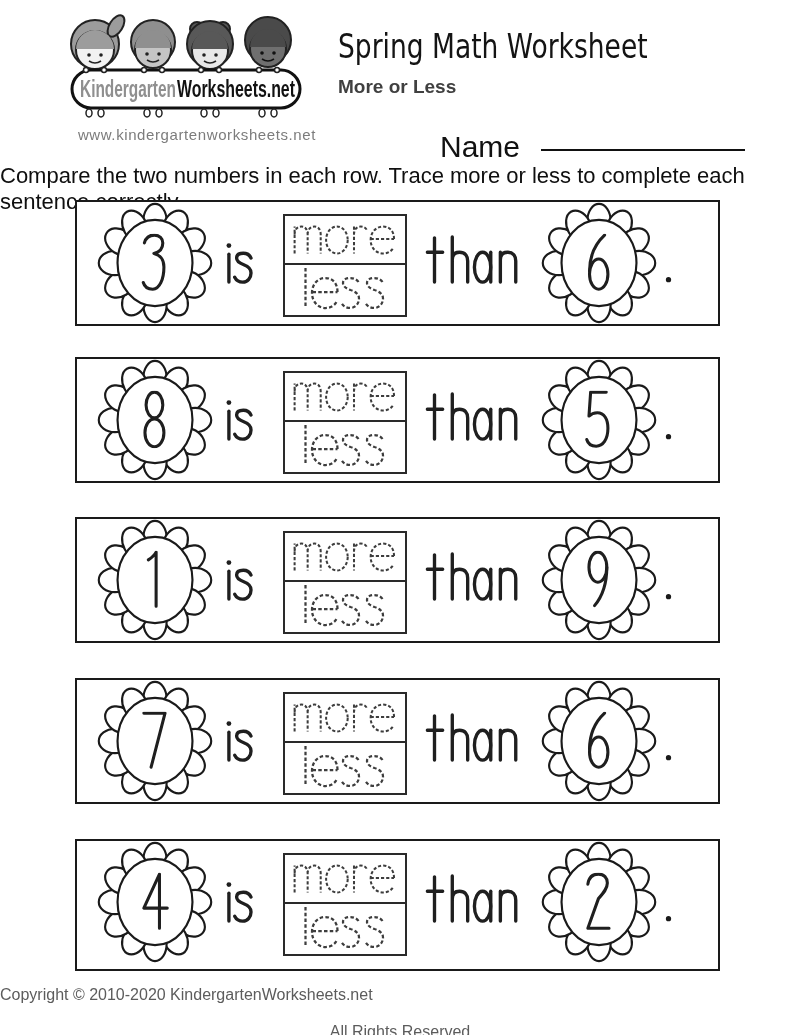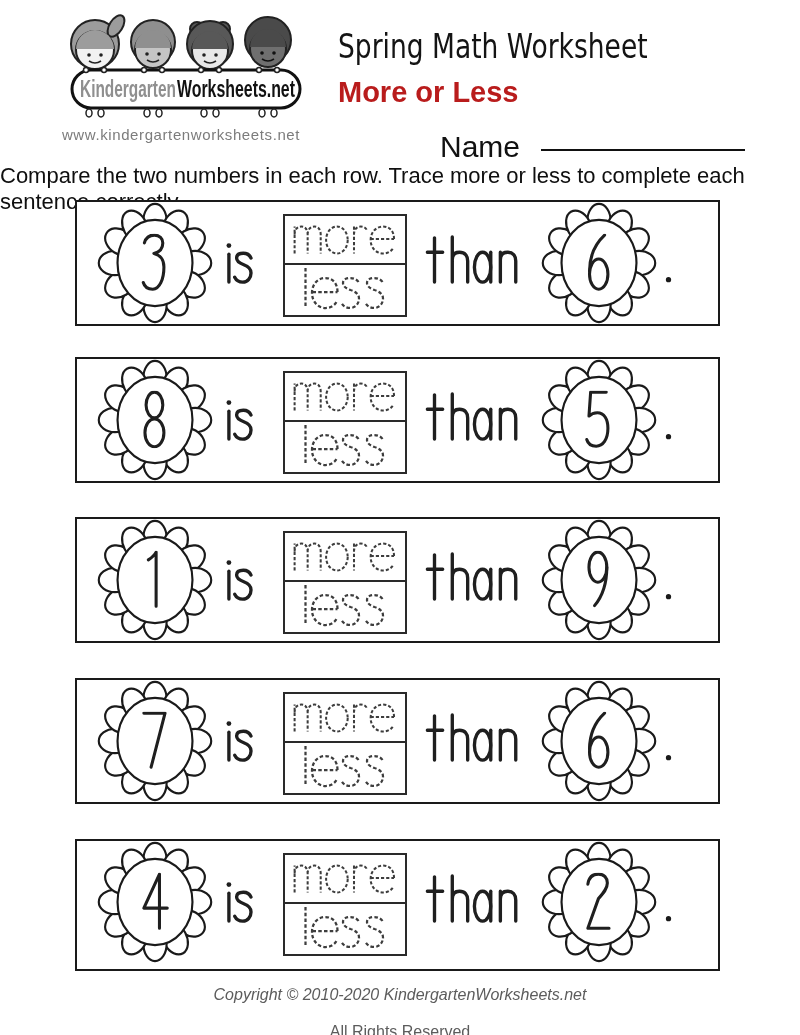--- a/index.html
+++ b/index.html
@@ -1,26 +1,26 @@
 <!DOCTYPE html>
 <html><head>
 <meta charset="utf-8">
 <style>
   html,body{margin:0;padding:0;background:#fff;}
   #page{position:relative;width:800px;height:1035px;background:#fff;overflow:hidden;
         font-family:"Liberation Sans",sans-serif;color:#1a1a1a;}
 
   
   #logo-svg{position:absolute;left:56px;top:12px;width:250px;height:116px;}
-  #logo-url{position:absolute;left:46px;top:126px;width:270px;text-align:center;
+  #logo-url{position:absolute;left:46px;top:126px;width:270px;text-align:right;
             font-size:15px;letter-spacing:.6px;color:#7c7c7c;}
   #title{position:absolute;left:338px;top:26px;font-family:"DejaVu Sans",sans-serif;
          font-size:34px;color:#141414;white-space:nowrap;
          transform:scaleX(.78);transform-origin:left top;}
-  #subtitle{position:absolute;left:338px;top:76px;font-size:29px;font-weight:bold;color:#b91c1c;}
+  #subtitle{position:absolute;left:338px;top:76px;font-size:19px;font-weight:bold;color:#404040;}
   #name-label{position:absolute;left:440px;top:118px;font-size:30px;color:#111;margin-top:12px;}
   #name-line{position:absolute;left:541px;top:149px;width:204px;border-top:2.5px solid #111;}
   #instructions{position:absolute;left:0;top:163px;width:800px;text-align:left;
                 font-size:22px;color:#0f0f0f;}
 
   
   .row{position:absolute;left:75px;width:641px;height:122px;border:2px solid #1a1a1a;background:#fff;}
   .flower{position:absolute;top:0;width:116px;height:122px;}
   .flower-left{left:20px;}
   .flower-right{left:464px;}
@@ -39,22 +39,22 @@
   .trace-box{position:absolute;left:206px;top:12px;width:120px;height:99px;
              border:2px solid #2a2a2a;background:#fff;}
   .trace-cell{display:flex;align-items:center;justify-content:center;}
   .trace-top{height:47px;border-bottom:2px solid #2a2a2a;}
   .trace-bottom{height:48px;}
   .trace-svg.more{width:108px;height:36px;}
   .trace-svg.less{width:90px;height:46px;}
   .trace-glyph{stroke:#3d3d3d;fill:none;stroke-width:4.5;stroke-dasharray:7 4.5;stroke-linecap:butt;}
 
   
-  #footer-copyright{position:absolute;left:0;top:986px;width:800px;text-align:center;
-                    font-size:16px;color:#5c5c5c;font-style:italic;}
+  #footer-copyright{position:absolute;left:0;top:986px;width:800px;
+                    font-size:16px;color:#5c5c5c;}
   #footer-rights{position:absolute;left:0;top:1007px;width:800px;text-align:center;
                  font-size:16px;color:#5c5c5c;margin-top:16px;}
   .defs{position:absolute;width:0;height:0;overflow:hidden;}
 </style>
 </head>
 <body>
 
 <svg class="defs" aria-hidden="true">
   <defs>
     <symbol id="flower" viewBox="0 0 130 130">

